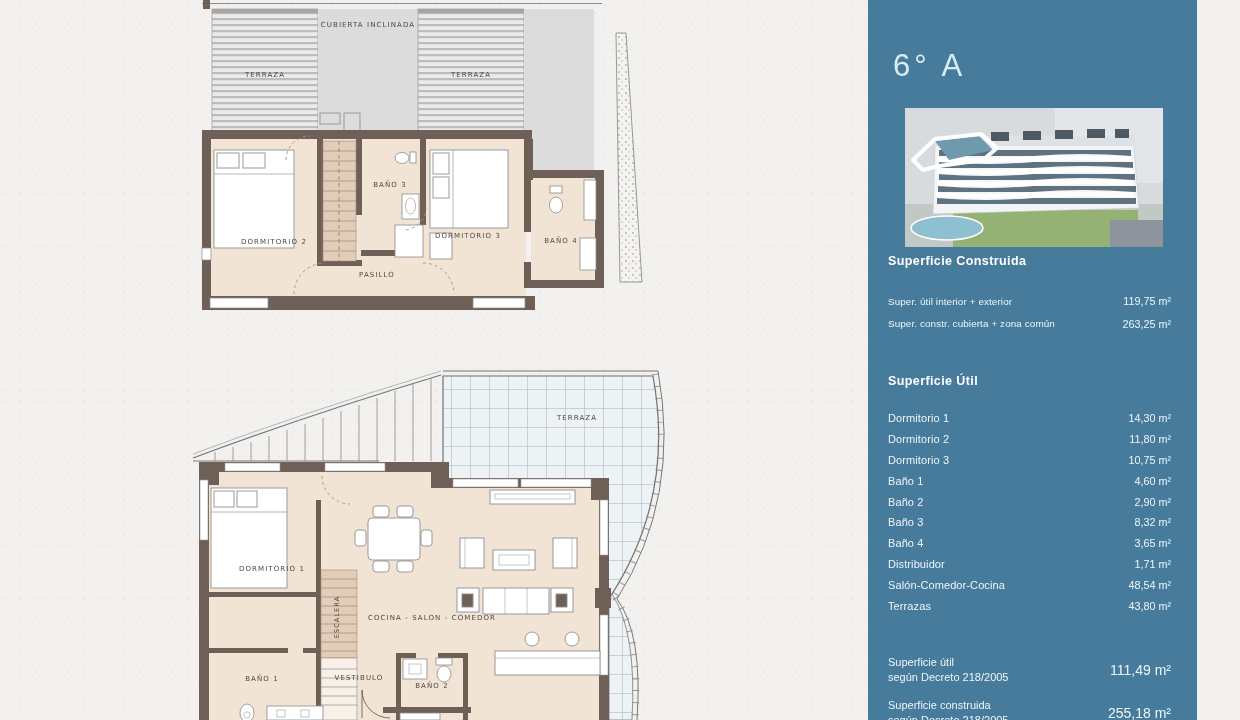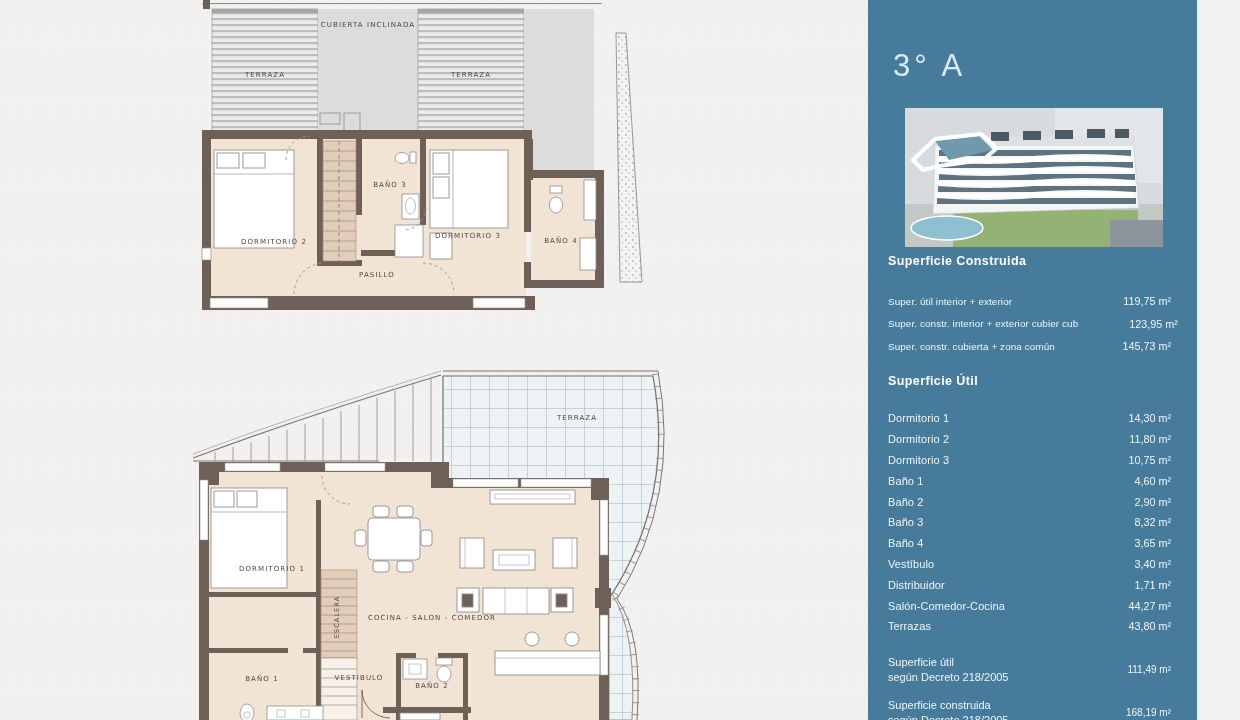--- a/index.html
+++ b/index.html
@@ -52,21 +52,21 @@
   .rows-construida .srow{height:22.5px;gap:31px;}
   .rows-util .srow{height:20.8px;}
   .srow .lab{font-size:9.9px;letter-spacing:.1px;}
   .rows-util .srow .lab{font-size:11px;}
   .srow .val{font-size:10.8px;margin-left:20px;}
   .summary{
     position:absolute;left:20px;width:283px;
     display:flex;justify-content:space-between;align-items:center;
   }
   .summary .lab2{font-size:11px;line-height:14.5px;}
-  .summary .val{font-size:10px;white-space:nowrap;}
+  .summary .val{font-size:14px;white-space:nowrap;}
   .summary1{top:655px;}
   .summary2{top:698px;}
 </style>
 </head>
 <body>
 
 <div class="stage">
 
   <svg class="plan" id="plan-top" style="left:190px;top:0;width:455px;height:316px" viewBox="0 0 455 316">
     <defs>
@@ -359,21 +359,21 @@
       <text x="154" y="247" text-anchor="middle" transform="rotate(-90 154 247)" font-size="6.5">ESCALERA</text>
       <text x="247" y="250" text-anchor="middle">COCINA - SALON - COMEDOR</text>
       <text x="77" y="311" text-anchor="middle">BAÑO 1</text>
       <text x="174" y="310" text-anchor="middle">VESTIBULO</text>
       <text x="247" y="318" text-anchor="middle">BAÑO 2</text>
     </g>
   </svg>
 
   <aside class="sidebar">
 
-    <h1 class="unit-title">3° A</h1>
+    <h1 class="unit-title">6° A</h1>
 
     <div class="render">
       <svg width="258" height="139" viewBox="0 0 258 139">
         <rect width="258" height="139" fill="#d7dbde"></rect>
         <rect x="150" y="0" width="108" height="75" fill="#e3e6e8"></rect>
         <rect x="0" y="96" width="258" height="43" fill="#c2c9c4"></rect>
         <rect x="48" y="102" width="185" height="37" fill="#93b273"></rect>
         <rect x="205" y="112" width="53" height="27" fill="#8e949b"></rect>
         <ellipse cx="42" cy="120" rx="36" ry="12" fill="#8fc0d2" stroke="#ffffff" stroke-width="1.5"></ellipse>
         <g>
@@ -408,26 +408,22 @@
     </div>
 
     <h2 class="sec-heading h-construida">Superficie Construida</h2>
 
     <div class="rows rows-construida">
       <div class="srow">
         <span class="lab">Super. útil interior + exterior</span>
         <span class="val">119,75 m²</span>
       </div>
       <div class="srow">
-        <span class="lab">Super. constr. interior + exterior cubier cub</span>
-        <span class="val">123,95 m²</span>
-      </div>
-      <div class="srow">
         <span class="lab">Super. constr. cubierta + zona común</span>
-        <span class="val">145,73 m²</span>
+        <span class="val">263,25 m²</span>
       </div>
     </div>
 
     <h2 class="sec-heading h-util">Superficie Útil</h2>
 
     <div class="rows rows-util">
       <div class="srow">
         <span class="lab">Dormitorio 1</span>
         <span class="val">14,30 m²</span>
       </div>
@@ -449,47 +445,43 @@
       </div>
       <div class="srow">
         <span class="lab">Baño 3</span>
         <span class="val">8,32 m²</span>
       </div>
       <div class="srow">
         <span class="lab">Baño 4</span>
         <span class="val">3,65 m²</span>
       </div>
       <div class="srow">
-        <span class="lab">Vestíbulo</span>
-        <span class="val">3,40 m²</span>
-      </div>
-      <div class="srow">
         <span class="lab">Distribuidor</span>
         <span class="val">1,71 m²</span>
       </div>
       <div class="srow">
         <span class="lab">Salón-Comedor-Cocina</span>
-        <span class="val">44,27 m²</span>
+        <span class="val">48,54 m²</span>
       </div>
       <div class="srow">
         <span class="lab">Terrazas</span>
         <span class="val">43,80 m²</span>
       </div>
     </div>
 
     <div class="summary summary1">
       <div class="lab2">
         <div>Superficie útil</div>
         <div>según Decreto 218/2005</div>
       </div>
       <span class="val">111,49 m²</span>
     </div>
 
     <div class="summary summary2">
       <div class="lab2">
         <div>Superficie construida</div>
         <div>según Decreto 218/2005</div>
       </div>
-      <span class="val">168,19 m²</span>
+      <span class="val">255,18 m²</span>
     </div>
 
   </aside>
 </div>
 
 </body></html>

